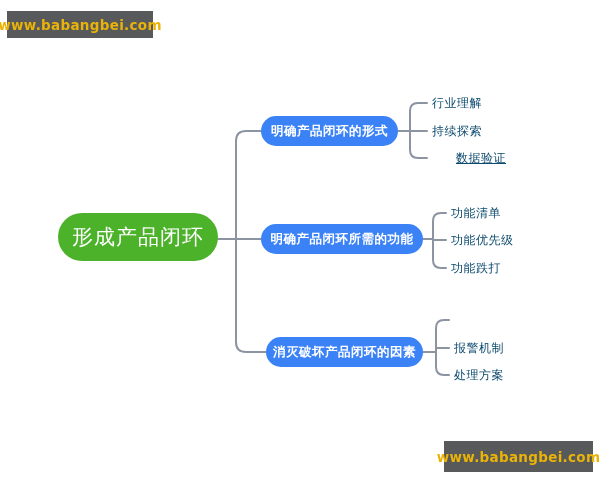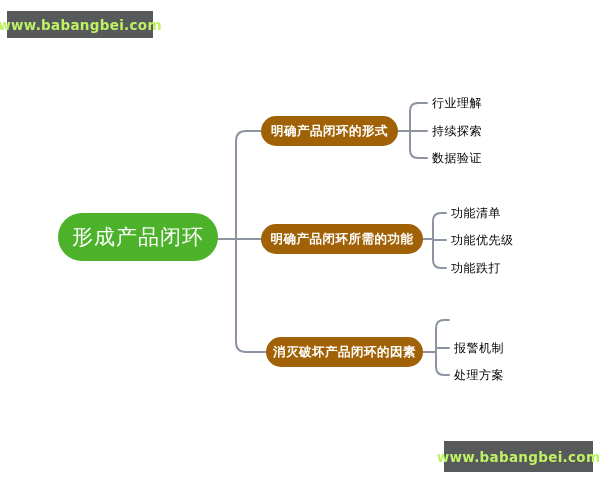--- a/index.html
+++ b/index.html
@@ -18,21 +18,21 @@
   }
   #connectors path {
     fill: none;
     stroke: #8C94A2;
     stroke-width: 2;
     stroke-linecap: round;
   }
   .watermark {
     position: absolute;
     background: #58595B;
-    color: #bef264;
+    color: #eab308;
     font-size: 13.5px;
     font-weight: bold;
     display: flex;
     align-items: center;
     justify-content: center;
     letter-spacing: 0.3px;
   }
   .wm-tl { left: 7px; top: 11px; width: 146px; height: 27px; }
   .wm-br { left: 444px; top: 441px; width: 149px; height: 31px; }
   .root-node {
@@ -44,45 +44,45 @@
     border-radius: 27px;
     display: flex;
     align-items: center;
     justify-content: center;
     font-size: 21px;
     letter-spacing: 1px;
   }
   .branch-node {
     position: absolute;
     height: 30px;
-    background: #a16207;
+    background: #3b82f6;
     color: #ffffff;
     border-radius: 15px;
     display: flex;
     align-items: center;
     justify-content: center;
     font-size: 12.5px;
     font-weight: bold;
     letter-spacing: 0.5px;
   }
   .branch-1 { left: 261px; top: 116px; width: 137px; }
   .branch-2 { left: 261px; top: 224px; width: 162px; }
   .branch-3 { left: 266px; top: 337px; width: 157px; }
   .leaf-node {
     position: absolute;
     height: 16px;
     line-height: 16px;
-    color: #000000;
+    color: #0c4a6e;
     font-size: 12px;
     letter-spacing: 0.5px;
     white-space: nowrap;
   }
   .leaf-1a { left: 432px; top: 95px;  }
   .leaf-1b { left: 432px; top: 123px; }
-  .leaf-1c { left: 432px; top: 150px; }
+  .leaf-1c { left: 456px; top: 150px; text-decoration: underline; }
   .leaf-2a { left: 451px; top: 205px; }
   .leaf-2b { left: 451px; top: 232px; }
   .leaf-2c { left: 451px; top: 260px; }
   .leaf-3a { left: 454px; top: 312px; }
   .leaf-3b { left: 454px; top: 340px; }
   .leaf-3c { left: 454px; top: 367px; }
 </style>
 </head>
 <body>
 

